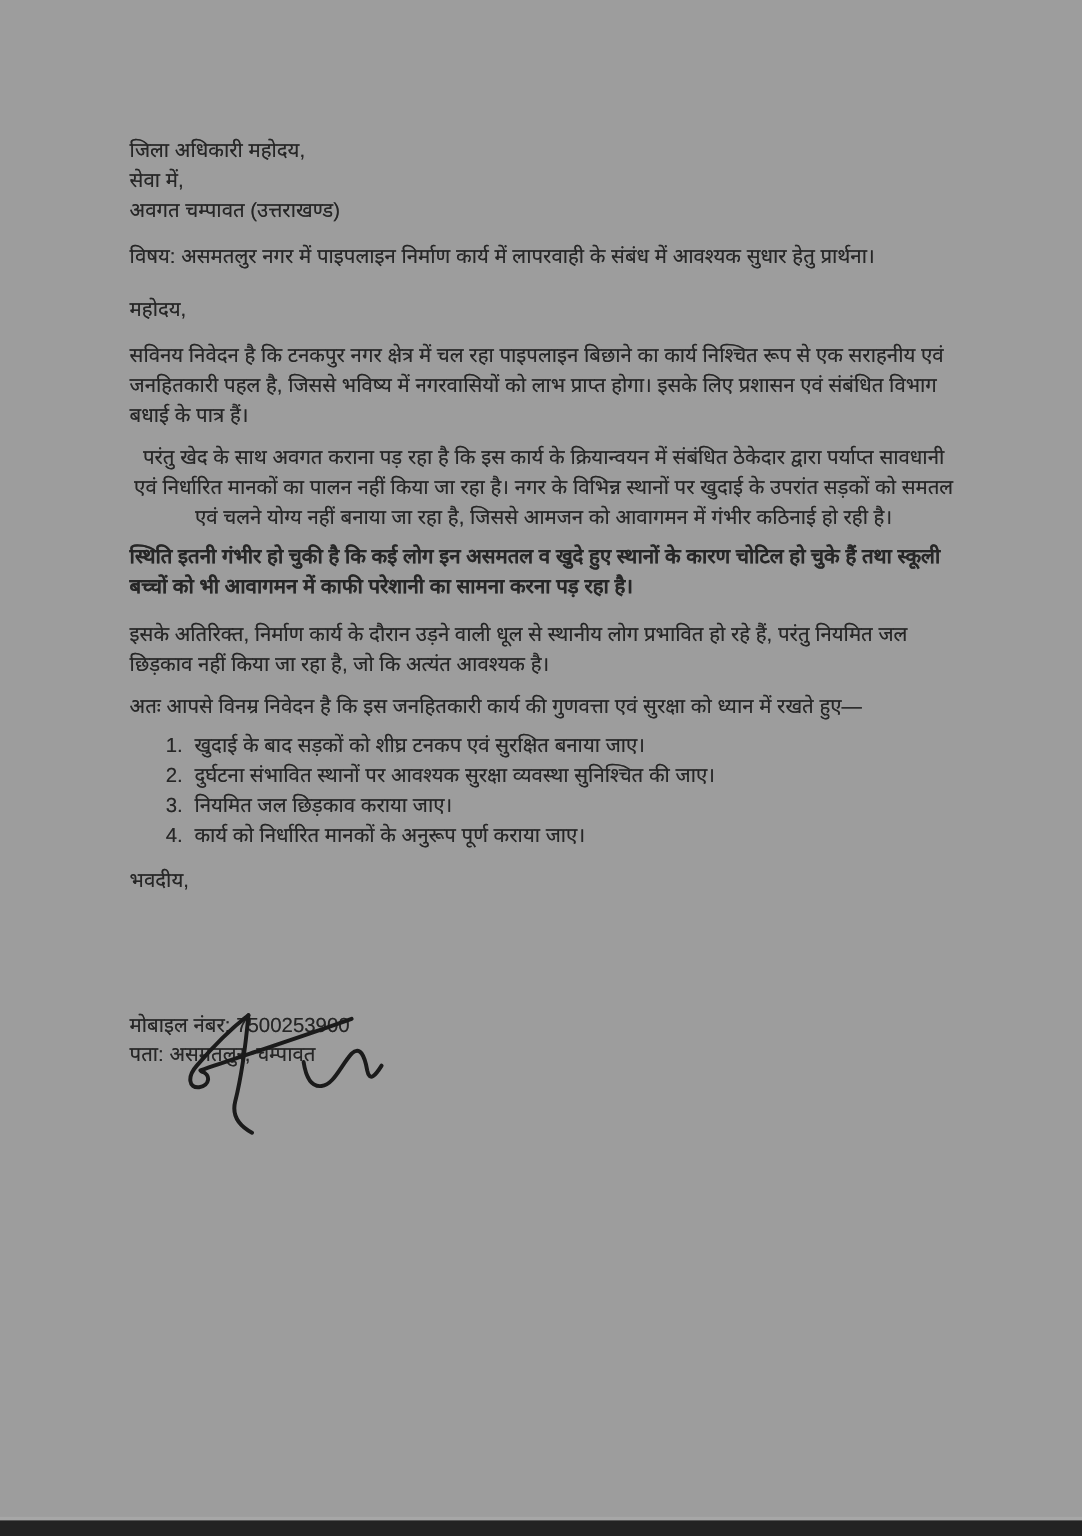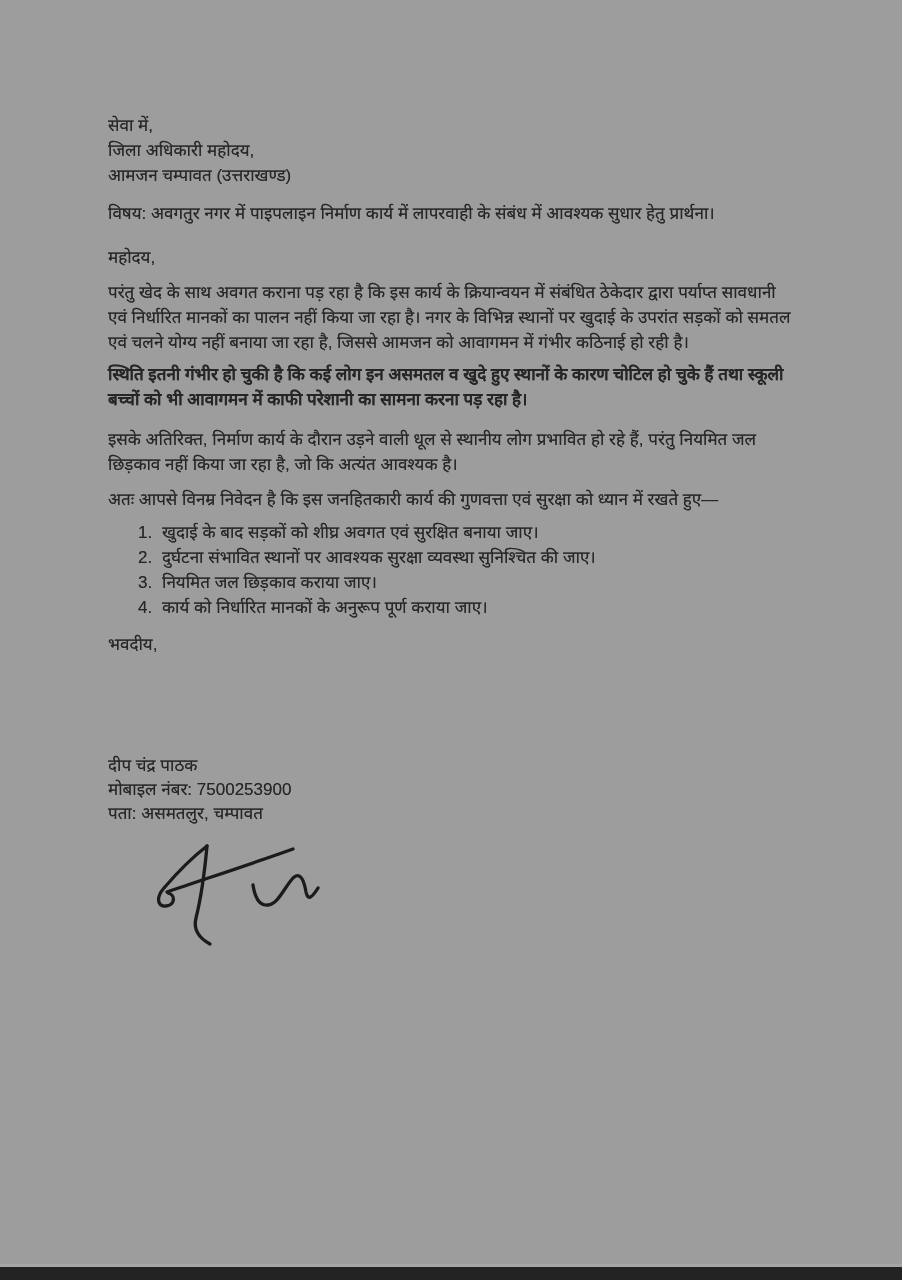--- a/index.html
+++ b/index.html
@@ -23,21 +23,21 @@
     width: 690px;
     font-size: 17px;
     line-height: 25px;
     text-shadow: 0 0 0.5px rgba(35,35,35,0.55);
   }
   .letter p { margin: 0; }
   .address-line { line-height: 25px; }
   .subject { margin-top: 13px !important; white-space: nowrap; }
   .salutation { margin-top: 19px !important; }
   .para-1 { margin-top: 14px !important; }
-  .para-2 { margin-top: 10px !important; }
+  .para-2 { margin-top: 10px !important; text-align: center; }
   .para-3 { margin-top: 7px !important; font-weight: bold; }
   .para-4 { margin-top: 15px !important; }
   .para-5 { margin-top: 10px !important; }
   ol.requests {
     margin: 8px 0 0 0;
     padding-left: 49px;
   }
   ol.requests li {
     line-height: 25px;
     padding-left: 5px;
@@ -69,46 +69,46 @@
     height: 13px;
     background: #232323;
   }
 </style>
 </head>
 <body>
 
 <div class="letter">
 
   <div>
+    <div class="address-line">जिला अधिकारी महोदय,</div>
     <div class="address-line">सेवा में,</div>
-    <div class="address-line">जिला अधिकारी महोदय,</div>
-    <div class="address-line">आमजन चम्पावत (उत्तराखण्ड)</div>
+    <div class="address-line">अवगत चम्पावत (उत्तराखण्ड)</div>
   </div>
 
-  <p class="subject">विषय: अवगतुर नगर में पाइपलाइन निर्माण कार्य में लापरवाही के संबंध में आवश्यक सुधार हेतु प्रार्थना।</p>
+  <p class="subject">विषय: असमतलुर नगर में पाइपलाइन निर्माण कार्य में लापरवाही के संबंध में आवश्यक सुधार हेतु प्रार्थना।</p>
 
   <p class="salutation">महोदय,</p>
 
+  <p class="para-1">सविनय निवेदन है कि टनकपुर नगर क्षेत्र में चल रहा पाइपलाइन बिछाने का कार्य निश्चित रूप से एक सराहनीय एवं जनहितकारी पहल है, जिससे भविष्य में नगरवासियों को लाभ प्राप्त होगा। इसके लिए प्रशासन एवं संबंधित विभाग बधाई के पात्र हैं।</p>
   <p class="para-2">परंतु खेद के साथ अवगत कराना पड़ रहा है कि इस कार्य के क्रियान्वयन में संबंधित ठेकेदार द्वारा पर्याप्त सावधानी एवं निर्धारित मानकों का पालन नहीं किया जा रहा है। नगर के विभिन्न स्थानों पर खुदाई के उपरांत सड़कों को समतल एवं चलने योग्य नहीं बनाया जा रहा है, जिससे आमजन को आवागमन में गंभीर कठिनाई हो रही है।</p>
   <p class="para-3">स्थिति इतनी गंभीर हो चुकी है कि कई लोग इन असमतल व खुदे हुए स्थानों के कारण चोटिल हो चुके हैं तथा स्कूली बच्चों को भी आवागमन में काफी परेशानी का सामना करना पड़ रहा है।</p>
   <p class="para-4">इसके अतिरिक्त, निर्माण कार्य के दौरान उड़ने वाली धूल से स्थानीय लोग प्रभावित हो रहे हैं, परंतु नियमित जल छिड़काव नहीं किया जा रहा है, जो कि अत्यंत आवश्यक है।</p>
   <p class="para-5">अतः आपसे विनम्र निवेदन है कि इस जनहितकारी कार्य की गुणवत्ता एवं सुरक्षा को ध्यान में रखते हुए—</p>
 
   <ol class="requests">
-    <li>खुदाई के बाद सड़कों को शीघ्र अवगत एवं सुरक्षित बनाया जाए।</li>
+    <li>खुदाई के बाद सड़कों को शीघ्र टनकप एवं सुरक्षित बनाया जाए।</li>
     <li>दुर्घटना संभावित स्थानों पर आवश्यक सुरक्षा व्यवस्था सुनिश्चित की जाए।</li>
     <li>नियमित जल छिड़काव कराया जाए।</li>
     <li>कार्य को निर्धारित मानकों के अनुरूप पूर्ण कराया जाए।</li>
   </ol>
 
 
   <p class="valediction">भवदीय,</p>
 
   <div class="sender-block">
-    <div>दीप चंद्र पाठक</div>
     <div>मोबाइल नंबर: 7500253900</div>
     <div>पता: असमतलुर, चम्पावत</div>
   </div>
 
 </div>
 
 <svg class="signature-svg" viewBox="0 0 180 112" xmlns="http://www.w3.org/2000/svg" fill="none" stroke="#1b1b1b" stroke-width="3.3" stroke-linecap="round" stroke-linejoin="round">
   <path d="M55,10 C42,20 24,38 12,52 C4,61 5,71 14,70 C23,69 24,59 16,57"></path>
   <path d="M55,10 C53,32 49,62 44,82 C41,94 47,102 58,108"></path>
   <path d="M15,56 C50,44 105,26 141,13"></path>

